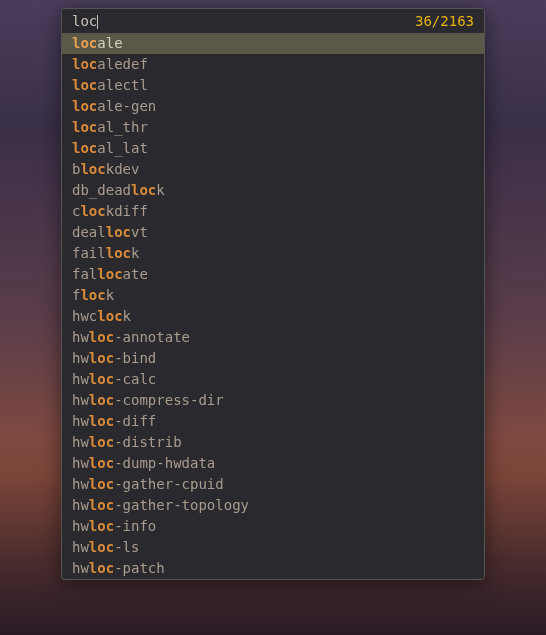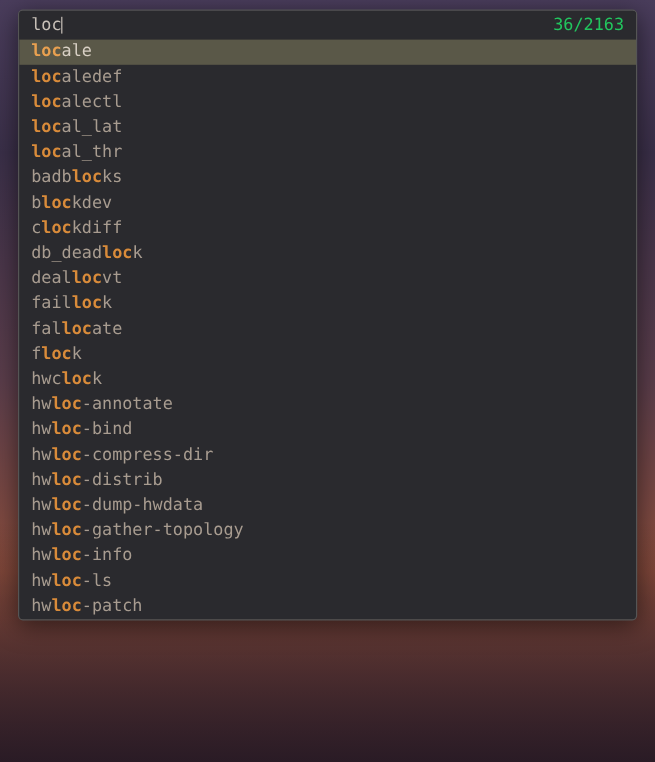--- a/index.html
+++ b/index.html
@@ -25,21 +25,21 @@
       bottom: 0;
       left: 0;
       right: 0;
       height: 200px;
       background: linear-gradient(180deg, transparent 0%, rgba(90,50,45,0.6) 40%, rgba(40,25,35,0.9) 100%);
       z-index: 0;
     }
     .finder {
       position: relative;
       z-index: 1;
-      width: 516px;
+      width: 424px;
       background: #2a2a2e;
       border: 1px solid #555;
       border-radius: 4px;
       overflow: hidden;
       box-shadow: 0 4px 20px rgba(0,0,0,0.5);
     }
     .search-row {
       display: flex;
       justify-content: space-between;
       align-items: center;
@@ -57,21 +57,21 @@
       height: 14px;
       background: #c8c0b8;
       vertical-align: middle;
       margin-left: 0px;
       animation: blink 1s step-start infinite;
     }
     @keyframes blink {
       50% { opacity: 0; }
     }
     .count {
-      color: #22c55e;
+      color: #eab308;
       white-space: nowrap;
     }
     .results {
       max-height: 600px;
     }
     .result-item {
       padding: 1px 10px;
       color: #a89c90;
       line-height: 19px;
     }
@@ -94,34 +94,37 @@
 
 <div class="finder">
   <div class="search-row">
     <div class="search-query"><span>loc</span><span class="cursor"></span></div>
     <div class="count"><span>36</span>/<span>2163</span></div>
   </div>
   <div class="results">
       <div class="result-item selected"><span class="hl">loc</span>ale</div>
       <div class="result-item"><span class="hl">loc</span>aledef</div>
       <div class="result-item"><span class="hl">loc</span>alectl</div>
+      <div class="result-item"><span class="hl">loc</span>ale-gen</div>
+      <div class="result-item"><span class="hl">loc</span>al_thr</div>
       <div class="result-item"><span class="hl">loc</span>al_lat</div>
-      <div class="result-item"><span class="hl">loc</span>al_thr</div>
-      <div class="result-item">badb<span class="hl">loc</span>ks</div>
       <div class="result-item">b<span class="hl">loc</span>kdev</div>
+      <div class="result-item">db_dead<span class="hl">loc</span>k</div>
       <div class="result-item">c<span class="hl">loc</span>kdiff</div>
-      <div class="result-item">db_dead<span class="hl">loc</span>k</div>
       <div class="result-item">deal<span class="hl">loc</span>vt</div>
       <div class="result-item">fail<span class="hl">loc</span>k</div>
       <div class="result-item">fal<span class="hl">loc</span>ate</div>
       <div class="result-item">f<span class="hl">loc</span>k</div>
       <div class="result-item">hwc<span class="hl">loc</span>k</div>
       <div class="result-item">hw<span class="hl">loc</span>-annotate</div>
       <div class="result-item">hw<span class="hl">loc</span>-bind</div>
+      <div class="result-item">hw<span class="hl">loc</span>-calc</div>
       <div class="result-item">hw<span class="hl">loc</span>-compress-dir</div>
+      <div class="result-item">hw<span class="hl">loc</span>-diff</div>
       <div class="result-item">hw<span class="hl">loc</span>-distrib</div>
       <div class="result-item">hw<span class="hl">loc</span>-dump-hwdata</div>
+      <div class="result-item">hw<span class="hl">loc</span>-gather-cpuid</div>
       <div class="result-item">hw<span class="hl">loc</span>-gather-topology</div>
       <div class="result-item">hw<span class="hl">loc</span>-info</div>
       <div class="result-item">hw<span class="hl">loc</span>-ls</div>
       <div class="result-item">hw<span class="hl">loc</span>-patch</div>
     </div>
 </div>
 
 </body></html>

